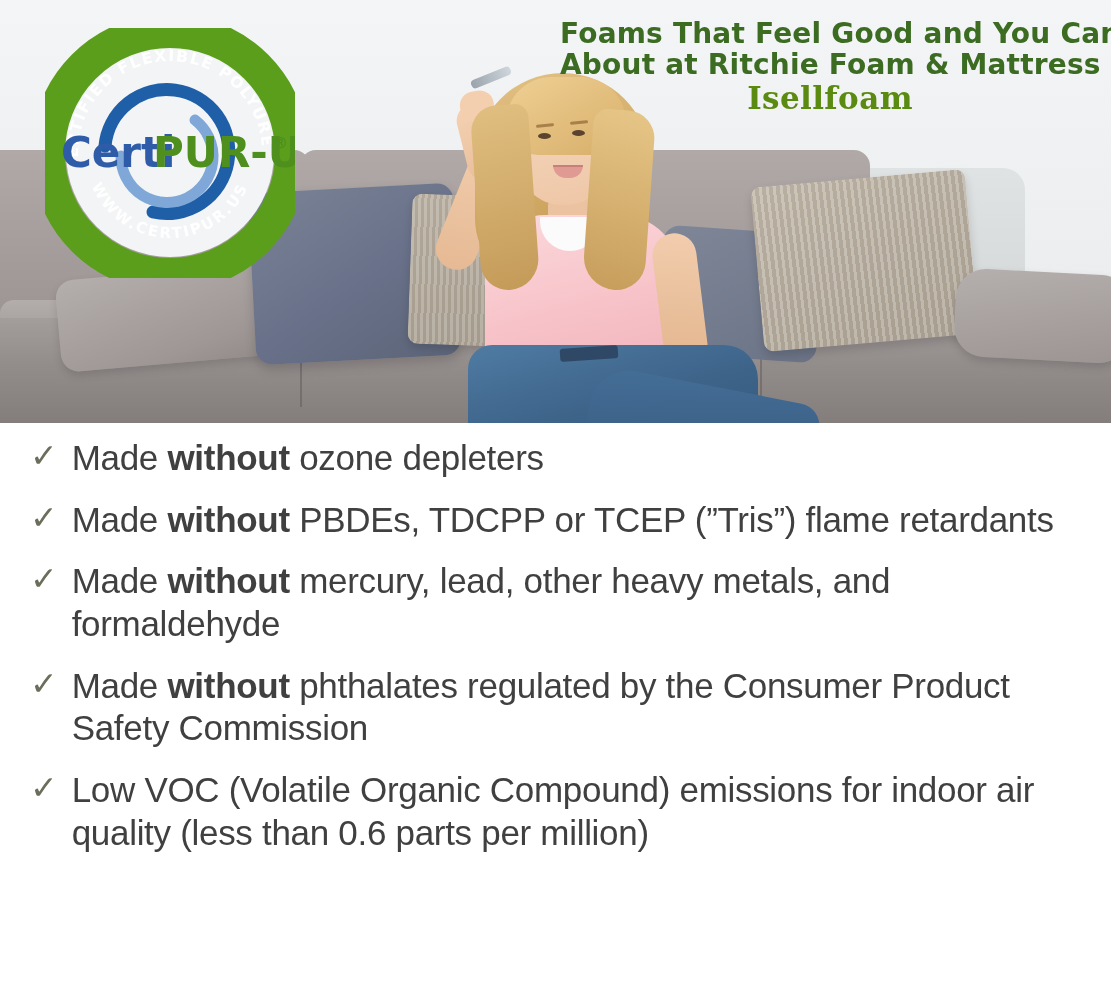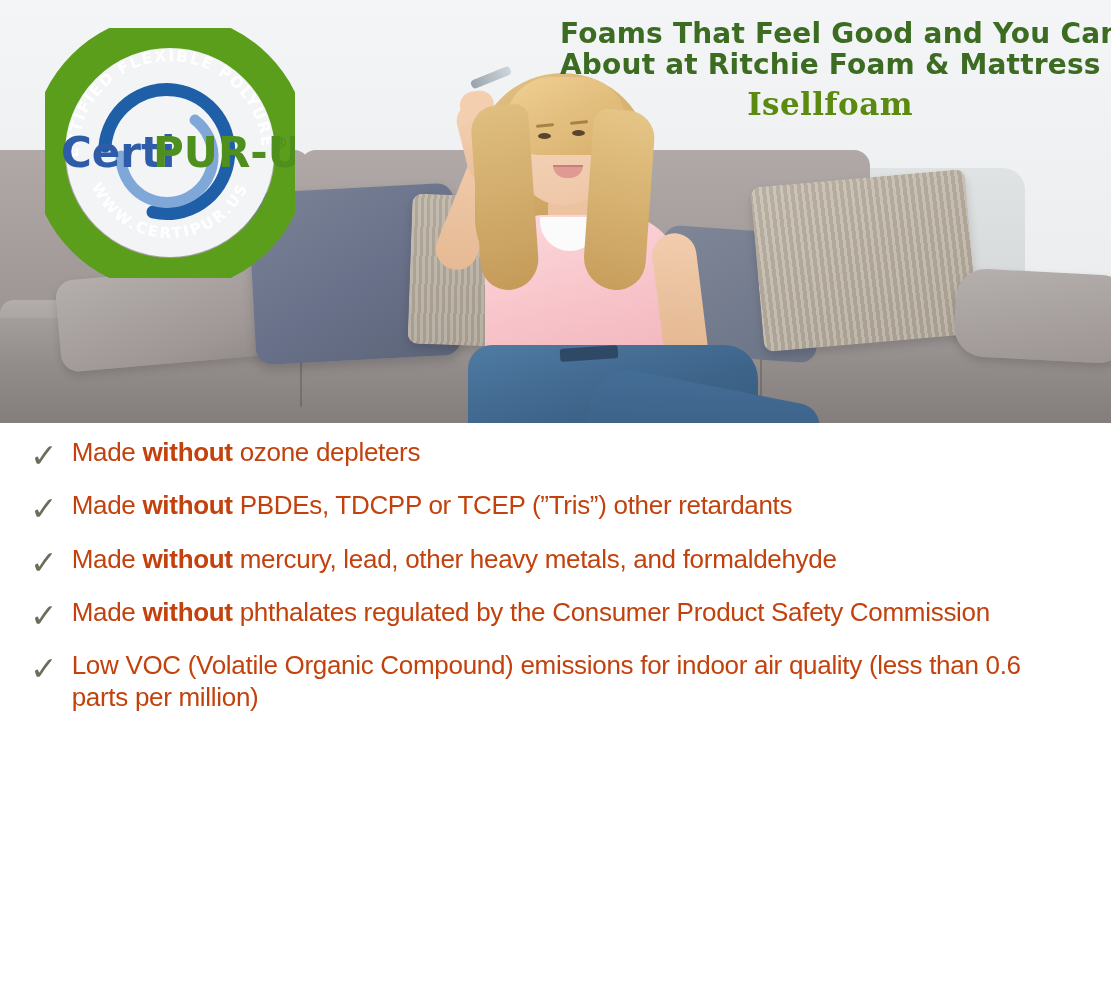--- a/index.html
+++ b/index.html
@@ -185,21 +185,21 @@
     line-height:1.12;
   }
   .headline .l1,.headline .l2{
     display:block;
     font-family:"DejaVu Sans", sans-serif;
     font-size:28px;font-weight:700;color:#3c6b22;
     letter-spacing:.2px;white-space:nowrap;
   }
   .headline .l2 .dots{color:#2f7a1f;font-weight:900;letter-spacing:1px;}
   .brand{
-    display:block;margin-top:6px;
+    display:block;
     font-family:"DejaVu Serif", serif;
     font-size:31px;font-weight:700;color:#5b8a10;
     letter-spacing:.4px;
   }
 
   
   .bullets{
     position:absolute;left:0;top:423px;width:1111px;height:573px;
     background:#ffffff;padding:14px 28px 0 30px;box-sizing:border-box;
   }
@@ -208,21 +208,21 @@
     margin-bottom:19px;
   }
   .check{
     flex:0 0 auto;
     font-size:33px;line-height:1.04;color:#6c6e5c;
     font-family:"DejaVu Sans", sans-serif;font-weight:400;
     transform:translateY(2px);
   }
   .btext{
     font-family:"Liberation Sans", sans-serif;
-    font-size:26px;line-height:1.22;color:#c2410c;
+    font-size:35px;line-height:1.22;color:#404040;
     font-weight:400;letter-spacing:-.3px;
   }
   .btext b{font-weight:700;}
 </style>
 </head>
 <body>
 
 <div class="poster">
 
   <div class="photo">
@@ -301,21 +301,21 @@
 
   <div class="bullets">
 
     <div class="bullet">
       <span class="check">✓</span>
       <span class="btext"><span>Made </span><b>without</b><span> ozone depleters</span></span>
     </div>
 
     <div class="bullet">
       <span class="check">✓</span>
-      <span class="btext"><span>Made </span><b>without</b><span> PBDEs, TDCPP or TCEP (”Tris”) other retardants</span></span>
+      <span class="btext"><span>Made </span><b>without</b><span> PBDEs, TDCPP or TCEP (”Tris”) flame retardants</span></span>
     </div>
 
     <div class="bullet">
       <span class="check">✓</span>
       <span class="btext"><span>Made </span><b>without</b><span> mercury, lead, other heavy metals, and formaldehyde</span></span>
     </div>
 
     <div class="bullet">
       <span class="check">✓</span>
       <span class="btext"><span>Made </span><b>without</b><span> phthalates regulated by the Consumer Product Safety Commission</span></span>

